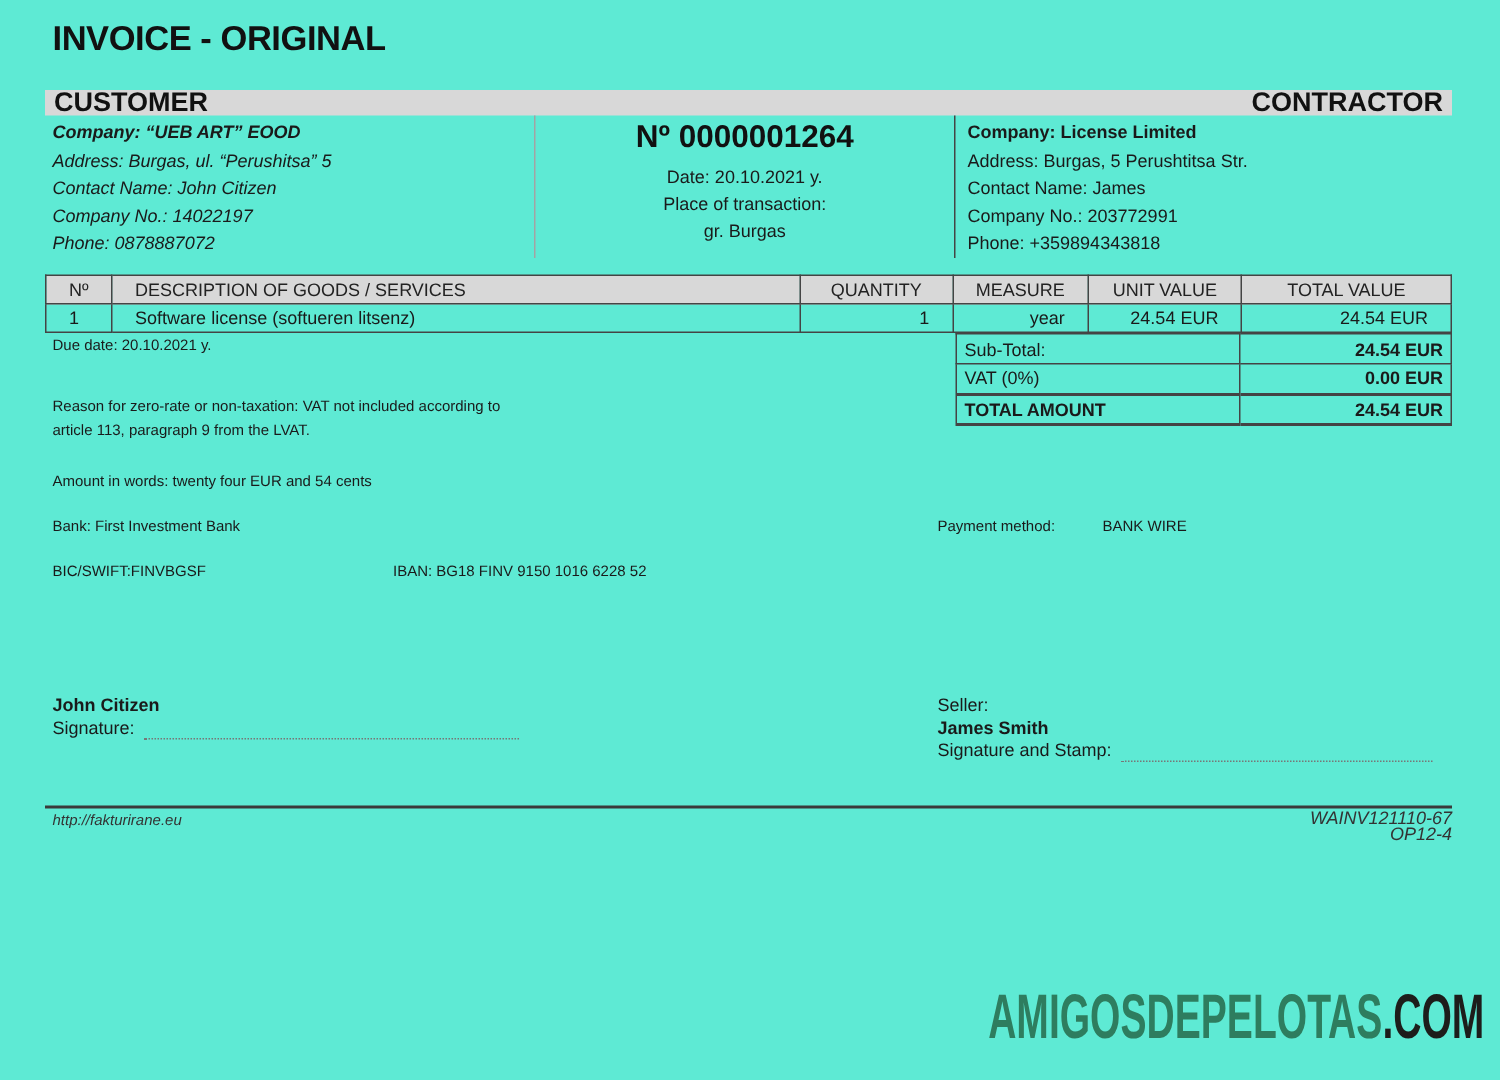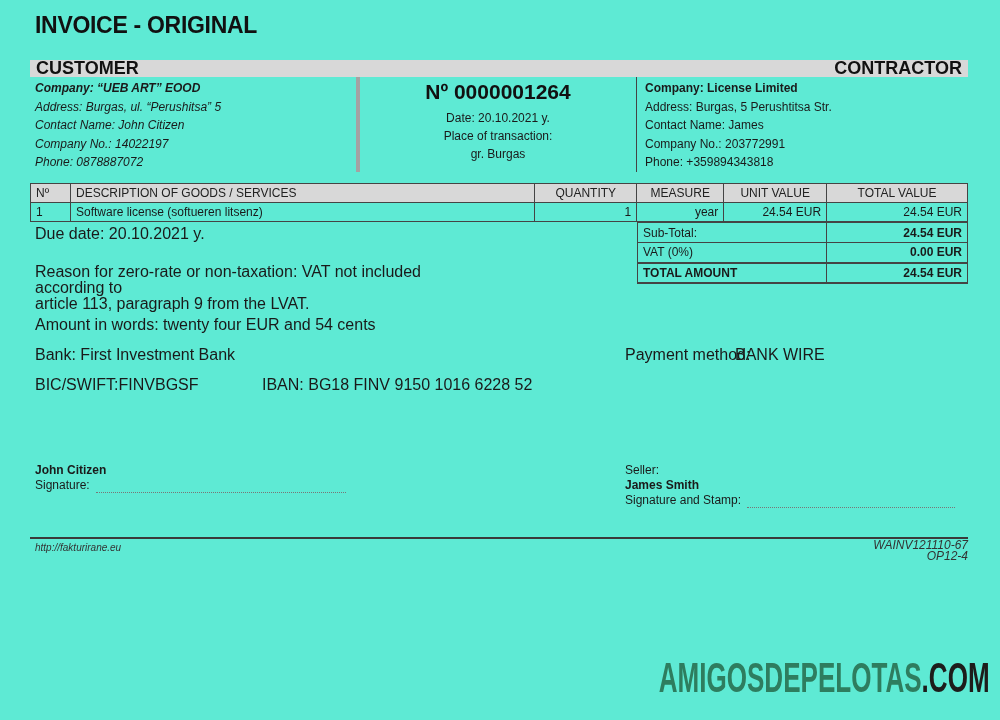--- a/index.html
+++ b/index.html
@@ -20,43 +20,43 @@
   .parties {
     position:absolute; left:30px; top:77px; width:938px; height:94px;
     display:grid; grid-template-columns:326px 281px 331px;
   }
   .party-cell { font-size:12px; line-height:18.5px; padding-top:2px; }
   .party-cell.left  { padding-left:5px;font-style:italic; }
   .party-cell.right { padding-left:8px; }
   .party-line { display:block; }
   .b { font-weight:bold; }
   .invoice-meta {
-    text-align:center; border-left:4px solid #a3a3a3; border-right:1px solid #444;
+    text-align:center; border-left:1px solid #a3a3a3; border-right:1px solid #444;
   }
   .invoice-number { font-size:21px; font-weight:bold; margin-top:3px; margin-bottom:5px; color:#111; }
   .invoice-meta .meta-line { font-size:12px; line-height:18px; display:block; }
 
   table.items {
     position:absolute; left:30px; top:183px; width:938px;
     border-collapse:collapse; font-size:12px;
   }
-  table.items th, table.items td { border:1px solid #444; padding:2px 5px; height:19px; }
+  table.items th, table.items td { border:1px solid #444; padding:2px 15px; height:19px; }
   table.items th { background:#d8d8d8; font-weight:normal; color:#222; text-align:center; }
   table.items th.al, table.items td.al { text-align:left; }
   table.items td.ar { text-align:right; }
 
   table.totals {
     position:absolute; left:637px; top:222px; width:331px;
     border-collapse:collapse; font-size:12px;
   }
   table.totals td { border:1px solid #444; padding:2px 5px; height:20px; }
   table.totals td.val { text-align:right; font-weight:bold; }
   table.totals tr.total-row td { border-top-width:2px; border-bottom-width:2px; font-weight:bold; }
 
-  .abs { position:absolute; font-size:16px; }
+  .abs { position:absolute; font-size:10px; }
   .note-due    { left:35px; top:225px; }
   .note-reason { left:35px; top:264px; width:430px; line-height:16px; }
   .note-words  { left:35px; top:316px; }
   .bank        { left:35px; top:346px; }
   .pay-label   { left:625px; top:346px; }
   .pay-value   { left:735px; top:346px; }
   .bic         { left:35px; top:376px; }
   .iban        { left:262px; top:376px; }
 
   .sig-block { position:absolute; top:463px; font-size:12px; line-height:15px; }

